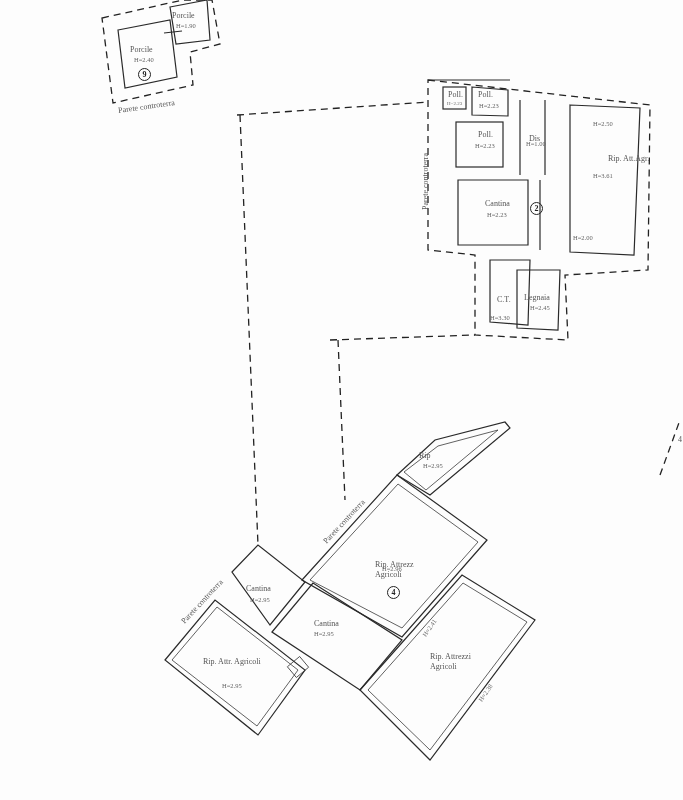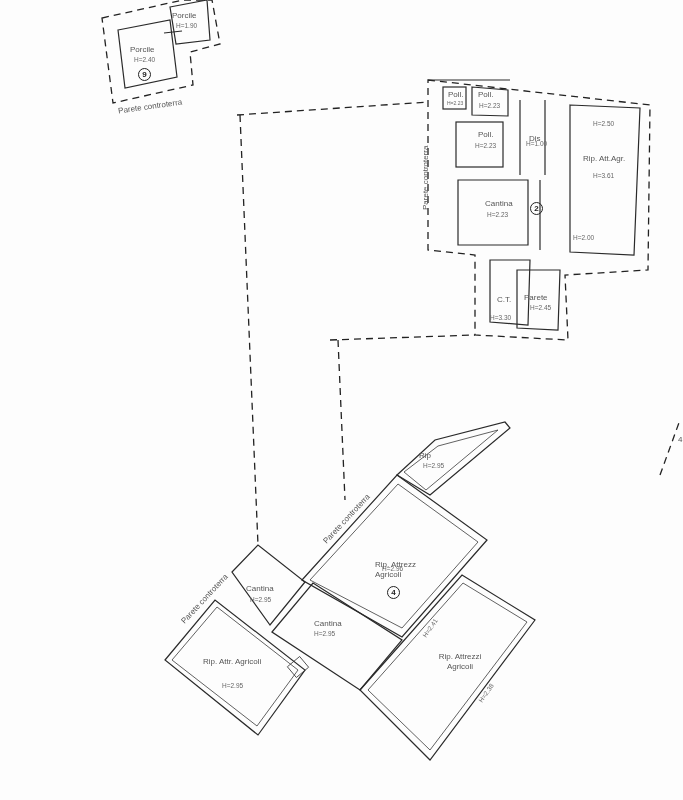--- a/index.html
+++ b/index.html
@@ -1,16 +1,16 @@
 <!DOCTYPE html>
 <html><head>
 <meta charset="utf-8">
 <style>
   html,body{margin:0;padding:0;background:#ffffff;}
-  .page{position:relative;width:683px;height:800px;background:#fdfdfd;overflow:hidden;font-family:Liberation Sans, sans-serif;}
+  .page{position:relative;width:683px;height:800px;background:#fdfdfd;overflow:hidden;font-family:Liberation Serif, serif;}
   svg{position:absolute;left:0;top:0;}
   .w{fill:none;stroke:#2a2a2a;stroke-width:1.2;}
   .w2{fill:none;stroke:#3a3a3a;stroke-width:0.8;}
   .d{fill:none;stroke:#222;stroke-width:1.3;stroke-dasharray:7 5;}
   .t{position:absolute;font-size:8px;color:#555;white-space:nowrap;line-height:1;}
   .h{font-size:6.5px;color:#666;}
   .num{position:absolute;width:13px;height:13px;border:1.2px solid #222;border-radius:50%;font-size:8px;font-weight:bold;color:#222;display:flex;align-items:center;justify-content:center;box-sizing:border-box;}
 </style>
 </head>
 <body>
@@ -72,43 +72,43 @@
 
   <span class="t" style="left:448px;top:91px">Poll.</span>
   <span class="t h" style="left:447px;top:101px;font-size:5px">H=2.23</span>
   <span class="t" style="left:478px;top:91px">Poll.</span>
   <span class="t h" style="left:479px;top:103px">H=2.23</span>
   <span class="t" style="left:478px;top:131px">Poll.</span>
   <span class="t h" style="left:475px;top:143px">H=2.23</span>
   <span class="t" style="left:529px;top:135px">Dis</span>
   <span class="t h" style="left:526px;top:141px">H=1.00</span>
   <span class="t h" style="left:593px;top:121px">H=2.50</span>
-  <span class="t" style="left:583px;top:155px">Rip. Att.Agr.</span>
+  <span class="t" style="left:608px;top:155px">Rip. Att.Agr.</span>
   <span class="t h" style="left:593px;top:173px">H=3.61</span>
   <span class="t h" style="left:573px;top:235px">H=2.00</span>
   <span class="t" style="left:485px;top:200px">Cantina</span>
   <span class="t h" style="left:487px;top:212px">H=2.23</span>
   <span class="num" style="left:530px;top:202px">2</span>
   <span class="t" style="left:497px;top:296px">C.T.</span>
   <span class="t h" style="left:490px;top:315px">H=3.30</span>
-  <span class="t" style="left:524px;top:294px">Parete</span>
+  <span class="t" style="left:524px;top:294px">Legnaia</span>
   <span class="t h" style="left:530px;top:305px">H=2.45</span>
   <span class="t" style="left:422px;top:210px;transform:rotate(-90deg);transform-origin:left top">Parete controterra</span>
 
   <span class="t" style="left:419px;top:452px">Rip</span>
   <span class="t h" style="left:423px;top:463px">H=2.95</span>
   <span class="t" style="left:375px;top:560px;width:60px;white-space:normal;text-align:left;line-height:1.3">Rip. Attrezz Agricoli</span>
   <span class="t h" style="left:382px;top:566px">H=2.96</span>
   <span class="num" style="left:387px;top:586px">4</span>
   <span class="t" style="left:246px;top:585px">Cantina</span>
   <span class="t h" style="left:250px;top:597px">H=2.95</span>
   <span class="t" style="left:314px;top:620px">Cantina</span>
   <span class="t h" style="left:314px;top:631px">H=2.95</span>
   <span class="t" style="left:203px;top:657px;width:60px;white-space:normal;text-align:left;line-height:1.3">Rip. Attr. Agricoli</span>
   <span class="t h" style="left:222px;top:683px">H=2.95</span>
-  <span class="t" style="left:430px;top:652px;width:60px;white-space:normal;text-align:center;line-height:1.3">Rip. Attrezzi Agricoli</span>
+  <span class="t" style="left:430px;top:652px;width:60px;white-space:normal;text-align:left;line-height:1.3">Rip. Attrezzi Agricoli</span>
   <span class="t h" style="left:420px;top:625px;transform:rotate(-55deg)">H=2.41</span>
   <span class="t h" style="left:476px;top:690px;transform:rotate(-55deg)">H=2.38</span>
   <span class="t" style="left:322px;top:540px;transform:rotate(-47deg);transform-origin:left top">Parete controterra</span>
   <span class="t" style="left:180px;top:620px;transform:rotate(-47deg);transform-origin:left top">Parete controterra</span>
 
   <span class="t" style="left:678px;top:436px">4</span>
 </div>
 
 </body></html>

